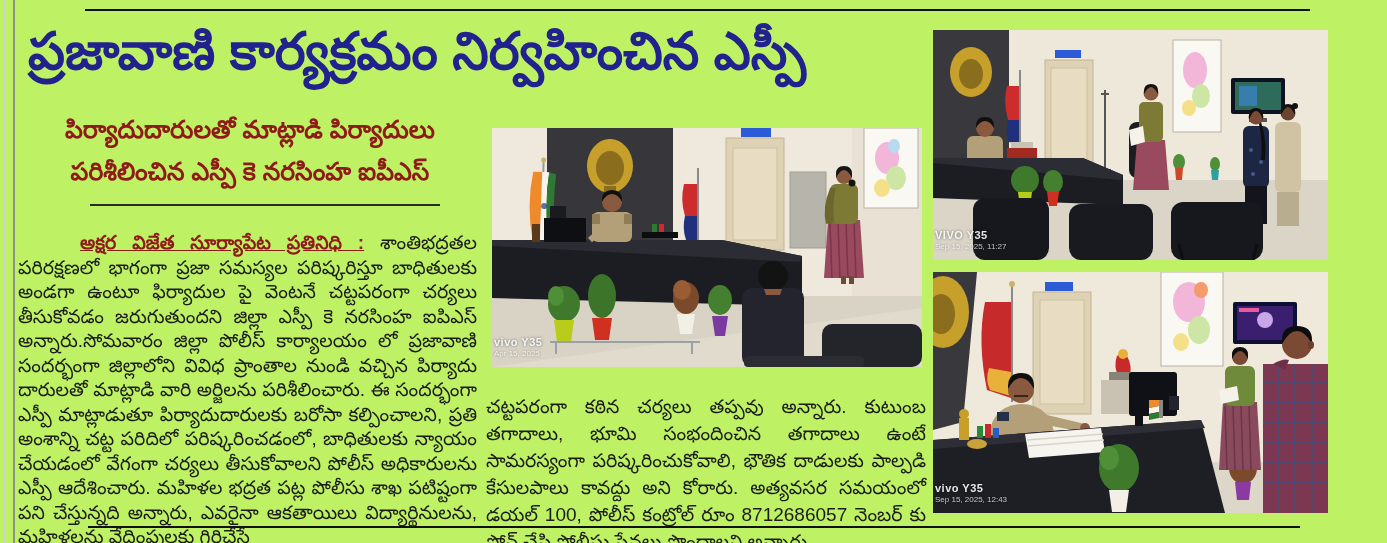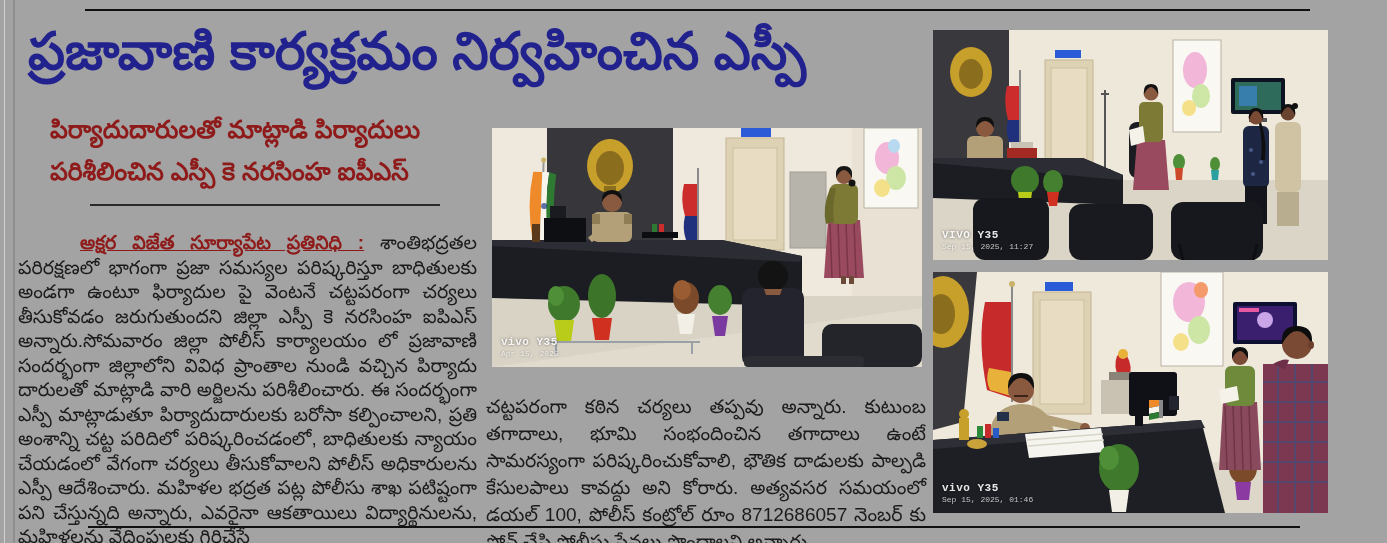--- a/index.html
+++ b/index.html
@@ -1,39 +1,39 @@
 <!DOCTYPE html>
 <html><head>
 <meta charset="utf-8">
 <style>
   html,body{margin:0;padding:0;background:#ffffff;}
-  .page{position:relative;width:1387px;height:543px;background:#a3a3a3;overflow:hidden;
+  .page{position:relative;width:1387px;height:543px;background:#bef264;overflow:hidden;
         font-family:"Liberation Sans",sans-serif;color:#1b1b1b;}
   .vline{position:absolute;top:0;height:543px;}
   .vline1{left:4px;width:1px;background:#cfcfcf;}
   .vline2{left:13px;width:2px;background:#8f8f8f;}
   .rule{position:absolute;background:#101010;}
   .rule-top{left:85px;top:9px;width:1225px;height:2px;}
   .rule-bottom{left:88px;top:526px;width:1212px;height:2px;}
   .headline{position:absolute;left:28px;top:14px;width:900px;margin:0;
             font-size:52px;line-height:1.45;font-weight:bold;color:#22228e;}
-  .subhead{position:absolute;left:50px;top:108px;width:400px;
+  .subhead{position:absolute;left:50px;top:108px;width:400px;text-align:center;
            font-size:25px;font-weight:bold;color:#8e1a1a;line-height:42px;}
   .subhead-underline{position:absolute;left:90px;top:204px;width:350px;height:2px;background:#2a2a2a;}
   .col{position:absolute;font-size:19px;text-align:justify;color:#1b1b1b;}
   .col-left{left:18px;top:212px;width:459px;line-height:24.5px;text-indent:62px;}
   .lead-in{font-weight:bold;color:#8e1a1a;text-decoration:underline;}
   .col-mid{left:486px;top:374px;width:440px;line-height:27px;}
   .photo{position:absolute;margin:0;overflow:hidden;background:#e8e2d6;}
   .photo svg{display:block;width:100%;height:100%;}
   .photo-center{left:492px;top:128px;width:430px;height:239px;}
   .photo-top-right{left:933px;top:30px;width:395px;height:230px;}
   .photo-bottom-right{left:933px;top:272px;width:395px;height:241px;}
-  .watermark{position:absolute;left:9px;bottom:7px;color:rgba(255,255,255,0.9);
-             text-shadow:0 0 3px rgba(0,0,0,0.55);line-height:12px;font-family:Liberation Mono, monospace;}
+  .watermark{position:absolute;left:2px;bottom:7px;color:rgba(255,255,255,0.9);
+             text-shadow:0 0 3px rgba(0,0,0,0.55);line-height:12px;}
   .wm-name{font-size:11px;font-weight:bold;letter-spacing:0.5px;}
   .wm-date{font-size:8px;opacity:0.8;}
 </style>
 </head>
 <body>
 
 <div class="page">
 
   <div class="vline vline1"></div>
   <div class="vline vline2"></div>
@@ -337,17 +337,17 @@
         <rect x="330" y="92" width="65" height="149" fill="#7c3850"></rect>
         <path d="M330,110 L395,110 M330,130 L395,130 M330,150 L395,150 M330,170 L395,170 M330,190 L395,190 M330,210 L395,210 M345,92 L345,241 M362,92 L362,241 M379,92 L379,241" stroke="#45507e" stroke-width="2" opacity="0.7"></path>
         <circle cx="364" cy="72" r="15" fill="#7a4a34"></circle>
         <path d="M349,68 Q349,54 364,54 Q379,54 379,68 L379,72 Q372,59 364,59 Q356,59 349,72 Z" fill="#0d0d0d"></path>
         <ellipse cx="378" cy="73" rx="3" ry="4" fill="#6b3f2c"></ellipse>
         <path d="M340,92 Q350,86 356,88 L352,98 Z" fill="#6e3048"></path>
       </g>
     </svg>
     <div class="watermark">
       <div class="wm-name">vivo Y35</div>
-      <div class="wm-date">Sep 15, 2025, 01:46</div>
+      <div class="wm-date">Sep 15, 2025, 12:43</div>
     </div>
   </figure>
 
 </div>
 
 </body></html>

